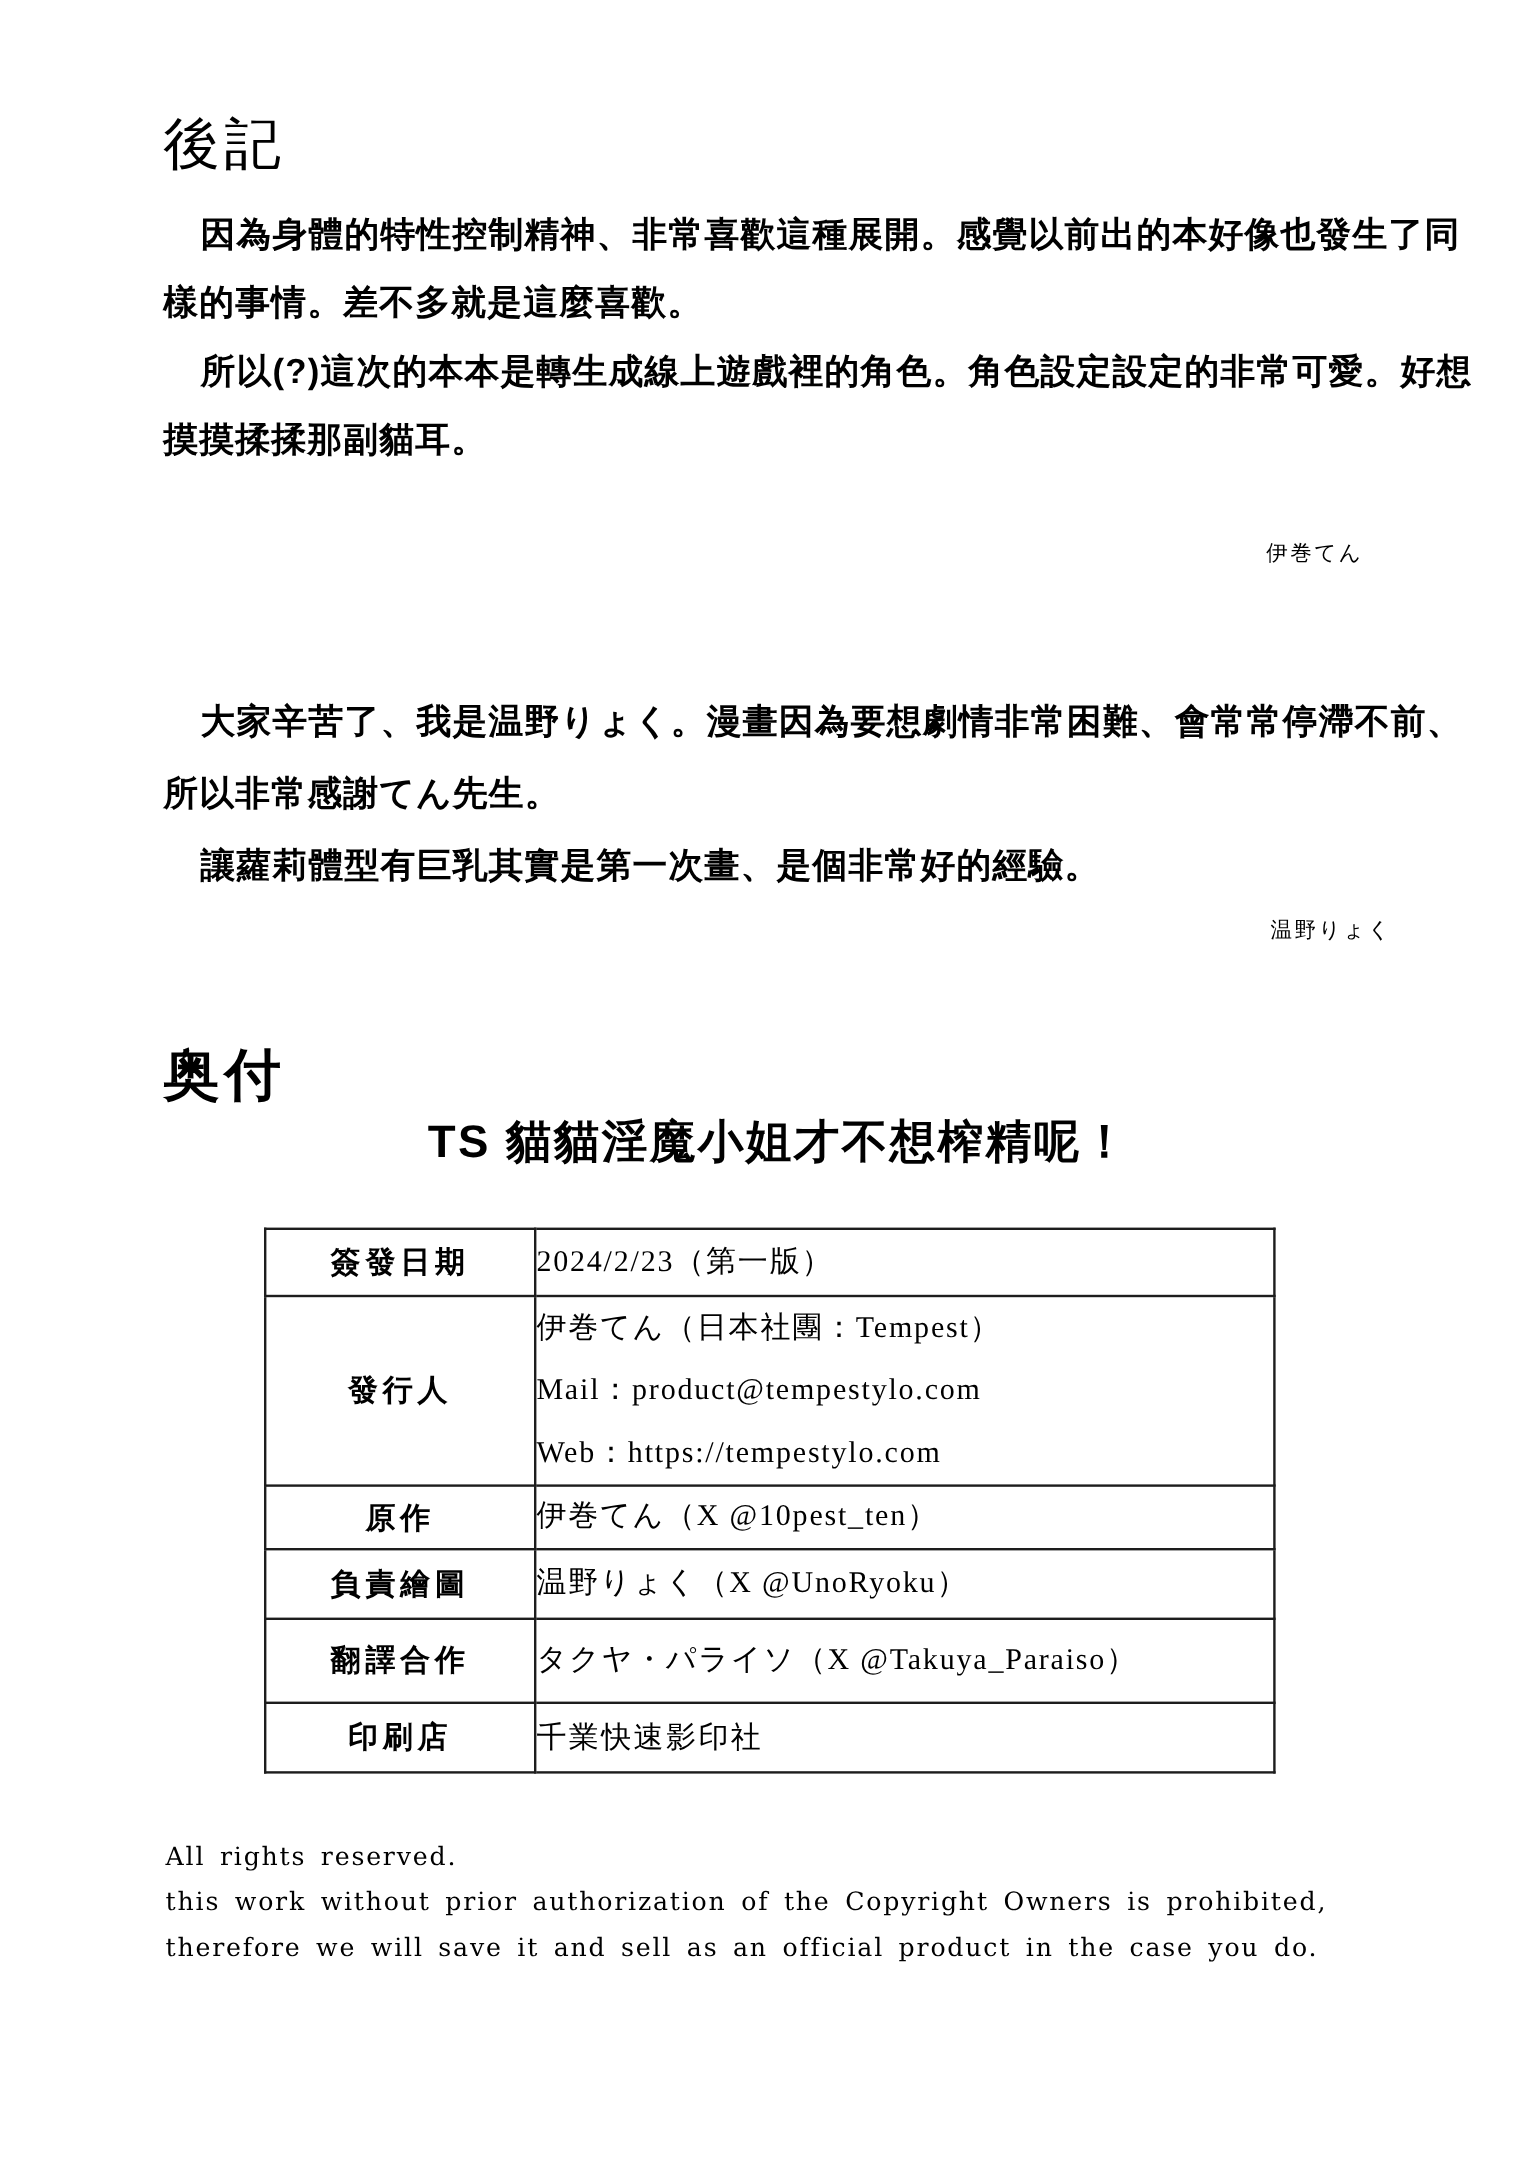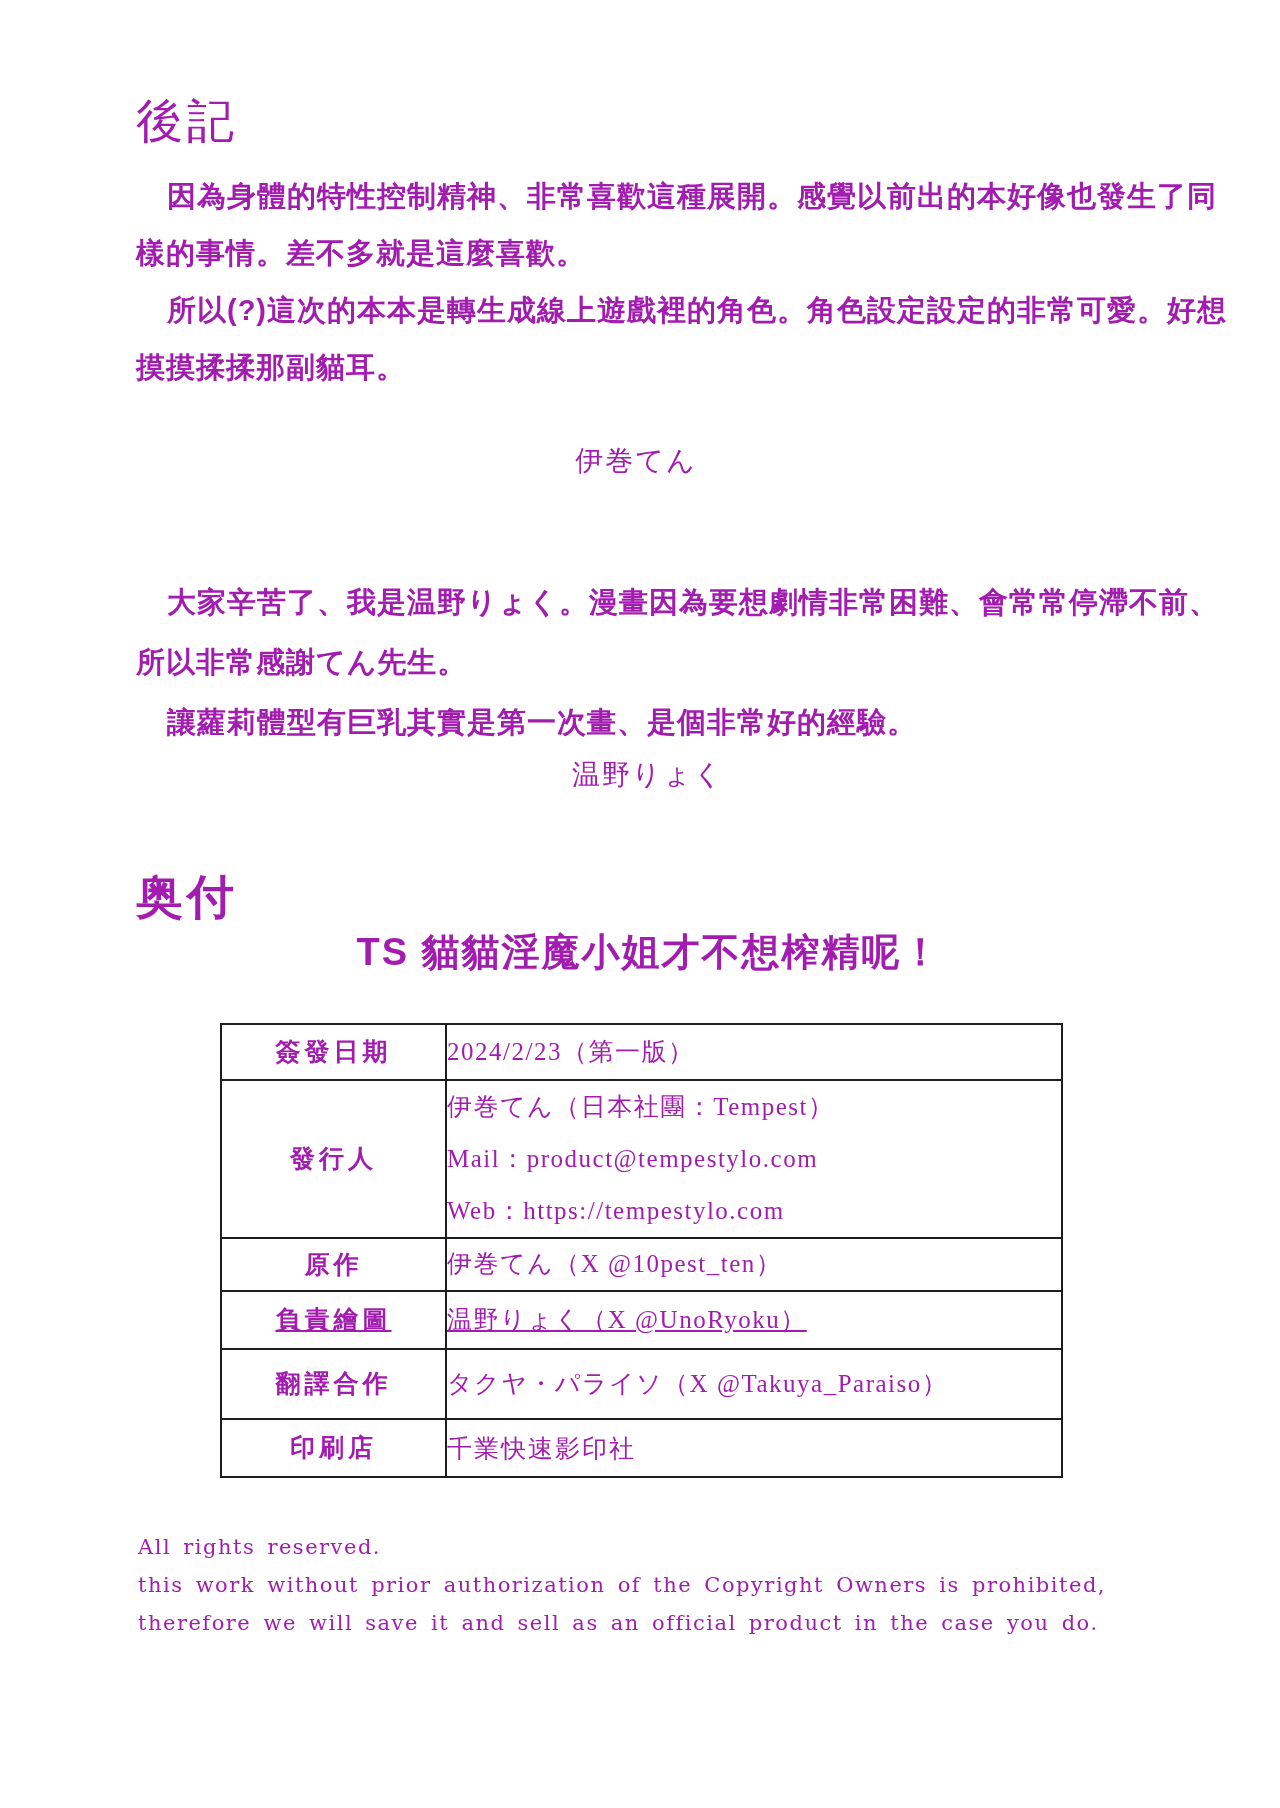--- a/index.html
+++ b/index.html
@@ -2,21 +2,21 @@
 <html><head>
 <meta charset="utf-8">
 <style>
   html,body { margin:0; padding:0; }
   body { background:#e8e8e8; }
   .page {
     position:relative;
     width:1280px; height:1808px;
     margin:0 auto;
     background:#ffffff;
-    color:#a21caf;
+    color:#000000;
     box-sizing:border-box;
     padding:92px 118px 0 136px;
     overflow:hidden;
   }
 
   h1.sec-heading {
     font-family:"Liberation Serif","DejaVu Serif",serif;
     font-weight:400;
     font-size:47px; line-height:1.25;
     margin:0; letter-spacing:4px;
@@ -27,22 +27,22 @@
     font-weight:600;
     font-size:29px; line-height:57px;
     letter-spacing:1px;
     white-space:nowrap;
   }
   .block2 .body-line { line-height:60px; }
   .indent { padding-left:31px; }
 
   .signature {
     font-family:"Liberation Serif","DejaVu Serif",serif;
-    font-size:28px; line-height:34px;
-    text-align:center; letter-spacing:2px;
+    font-size:18px; line-height:34px;
+    text-align:right; letter-spacing:2px;
   }
   .sig1 { margin-top:48px; padding-right:26px; }
   .sig2 { margin-top:6px;  padding-right:2px; }
   .block2 { margin-top:94px; }
 
   h2.sec-heading2 {
     font-family:"Liberation Serif","DejaVu Serif",serif;
     font-weight:700;
     font-size:47px; line-height:1.25;
     margin:76px 0 0 0; letter-spacing:4px;
@@ -80,21 +80,21 @@
   .val-line {
     font-family:"Liberation Serif","DejaVu Serif",serif;
     font-size:25px;
     letter-spacing:1.5px;
     line-height:50px;
     white-space:nowrap;
   }
   tr.r1 { height:56px; }
   tr.r2 { height:158px; }
   tr.r3 { height:53px; }
-  tr.r4 { height:58px;text-decoration:underline; }
+  tr.r4 { height:58px; }
   tr.r5 { height:70px; }
   tr.r6 { height:58px; }
   tr.r2 .val-line { line-height:52px; }
   tr.r6 .val-line {
     font-family:"Liberation Sans","DejaVu Sans",sans-serif;
     font-weight:500;
     letter-spacing:2px;
   }
 
   .copyright { margin-top:50px; margin-left:2px; }

